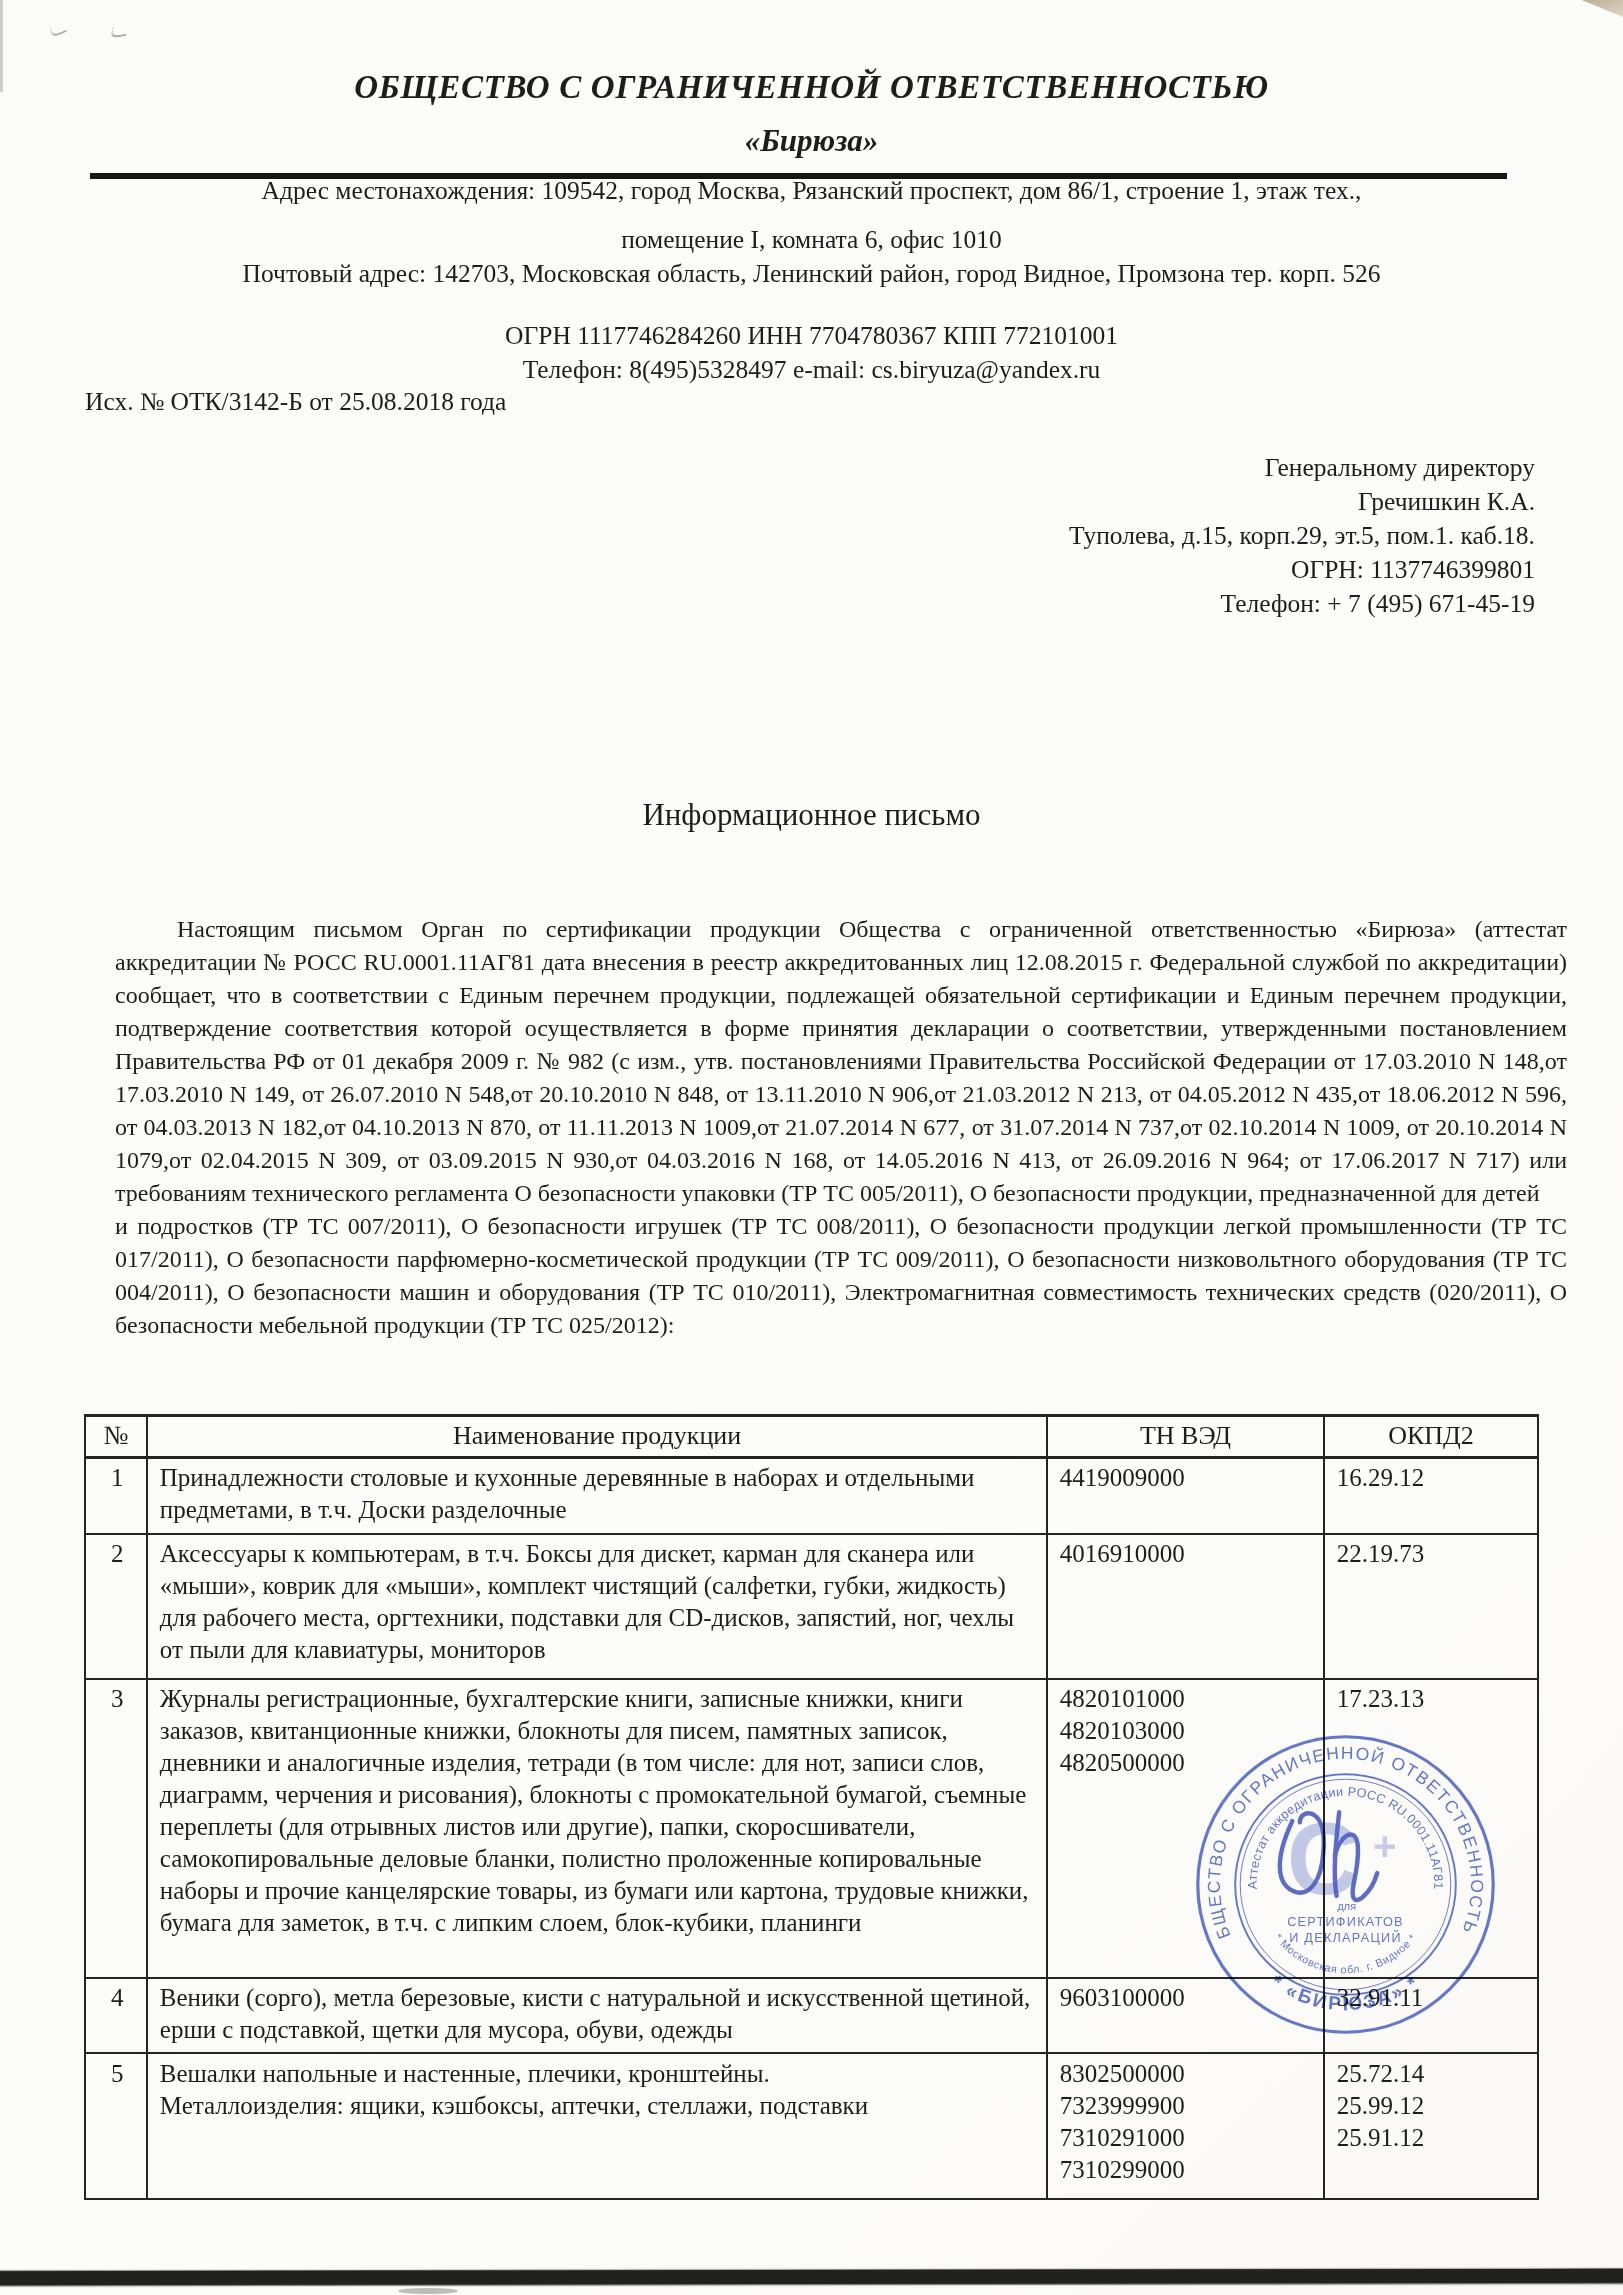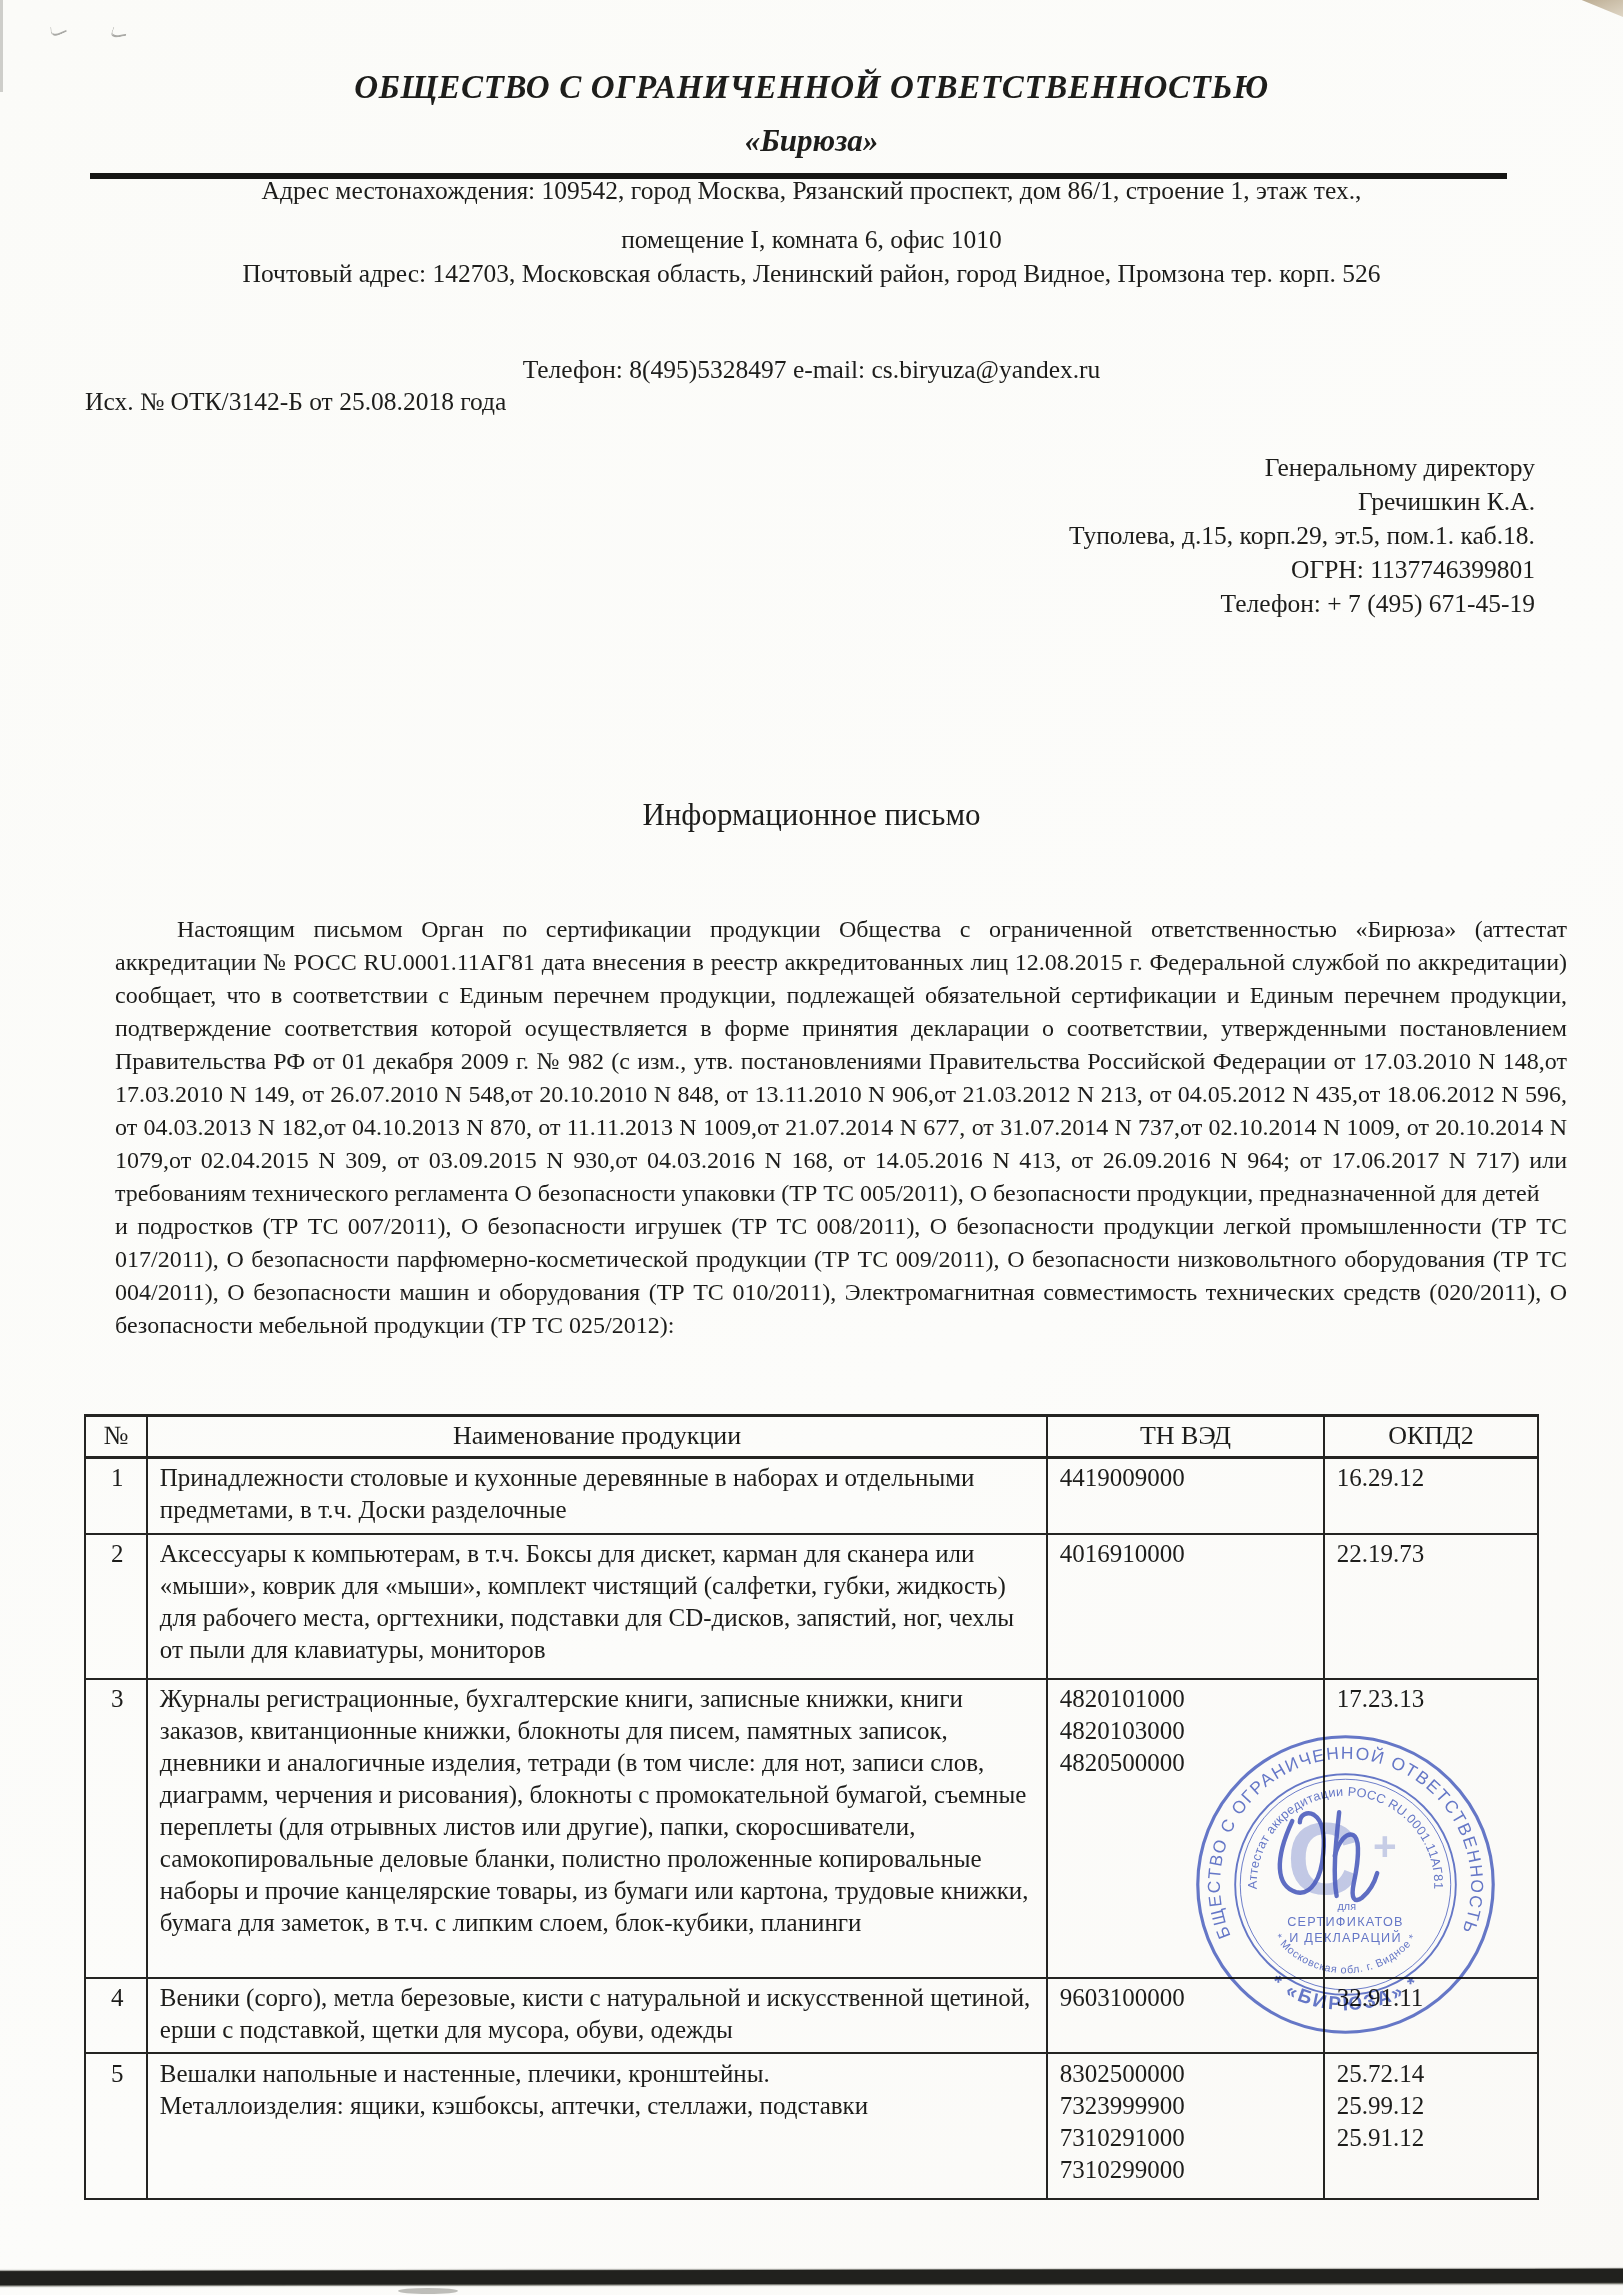--- a/index.html
+++ b/index.html
@@ -74,20 +74,21 @@
   <div class="abs pmark pmark1"></div>
   <div class="abs pmark pmark2"></div>
   <div class="abs corner-fold"></div>
 
   <div class="abs center-line org-title">ОБЩЕСТВО С ОГРАНИЧЕННОЙ ОТВЕТСТВЕННОСТЬЮ</div>
   <div class="abs center-line org-short">«Бирюза»</div>
   <div class="abs head-rule"></div>
   <div class="abs center-line addr1">Адрес местонахождения: 109542, город Москва, Рязанский проспект, дом 86/1, строение 1, этаж тех.,</div>
   <div class="abs center-line addr2">помещение I, комната 6, офис 1010</div>
   <div class="abs center-line addr3">Почтовый адрес: 142703, Московская область, Ленинский район, город Видное, Промзона тер. корп. 526</div>
+  <div class="abs center-line reg-line">ОГРН 1117746284260 ИНН 7704780367 КПП 772101001</div>
   <div class="abs center-line contact-line">Телефон: 8(495)5328497 e-mail: cs.biryuza@yandex.ru</div>
 
   <div class="abs out-ref">Исх. № ОТК/3142-Б от 25.08.2018 года</div>
 
   <div class="abs recipient">
     <div>Генеральному директору</div>
     <div>Гречишкин К.А.</div>
     <div>Туполева, д.15, корп.29, эт.5, пом.1. каб.18.</div>
     <div>ОГРН: 1137746399801</div>
     <div>Телефон: + 7 (495) 671-45-19</div>

